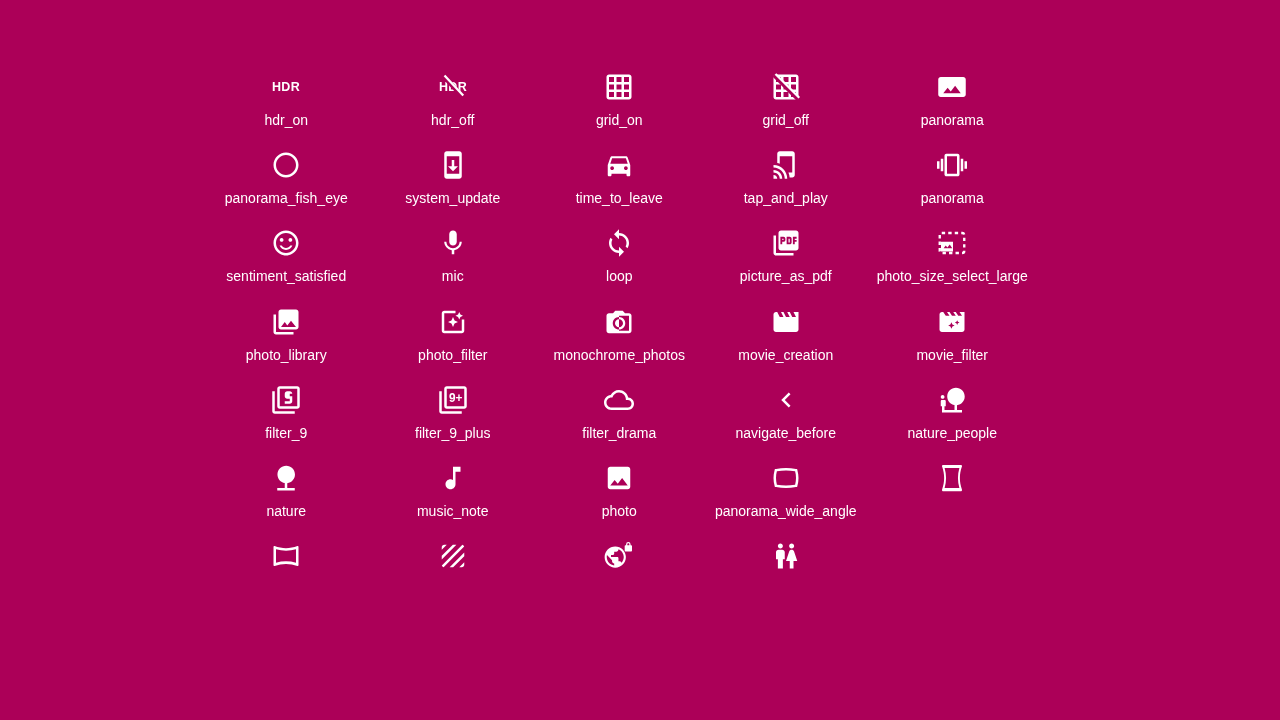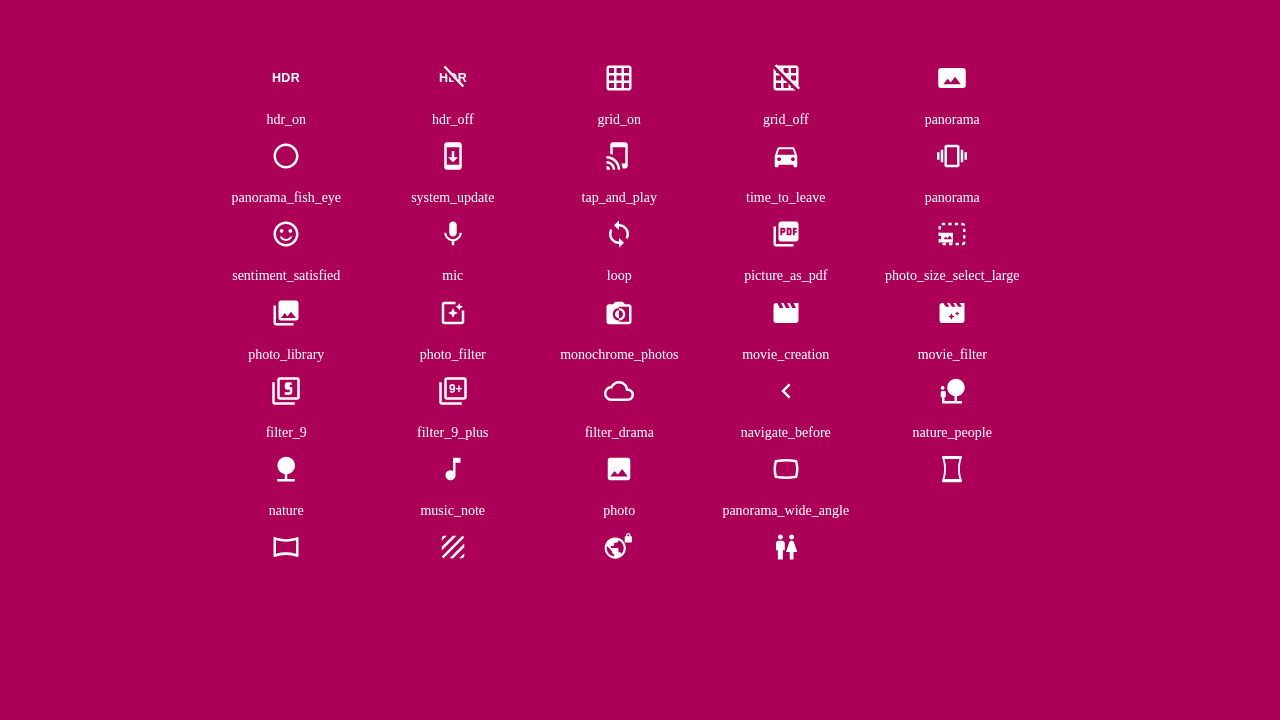--- a/index.html
+++ b/index.html
@@ -8,27 +8,26 @@
     background:#ac0058;
     font-family:"Liberation Sans",sans-serif;
   }
   .grid{
     position:absolute;left:203px;top:63px;
     display:grid;
     grid-template-columns:repeat(5,166.5px);
     grid-auto-rows:78.2px;
   }
   .cell{display:flex;flex-direction:column;align-items:center;}
-  .iconbox{height:48px;display:flex;justify-content:center;}
+  .iconbox{height:48px;display:flex;align-items:center;justify-content:center;}
   .iconbox svg{display:block;width:30px;height:30px;overflow:visible;}
   .iconbox svg path{fill:#ffffff;fill-rule:evenodd;}
   .label{
     color:#ffffff;font-size:14px;line-height:18px;white-space:nowrap;
     text-align:center;
-    font-family:Liberation Serif, serif;
   }
 </style>
 </head>
 <body>
 
 <div class="grid" id="icon-grid">
     <div class="cell">
       <div class="iconbox">
         <svg viewBox="0 0 24 24" aria-hidden="true">
           <text x="12" y="15.3" text-anchor="middle" font-size="10" font-weight="bold" letter-spacing="0.3" fill="#fff" font-family="Liberation Sans, sans-serif">HDR</text>
@@ -84,32 +83,32 @@
       <div class="iconbox">
         <svg viewBox="0 0 24 24" aria-hidden="true">
           <path d="M17 1.01L7 1c-1.1 0-2 .9-2 2v18c0 1.1.9 2 2 2h10c1.1 0 2-.9 2-2V3c0-1.1-.9-1.99-2-1.99zM17 19H7V5h10v14zm-4-6V8h-2v5H8l4 4 4-4h-3z"></path>
         </svg>
       </div>
       <div class="label">system_update</div>
     </div>
     <div class="cell">
       <div class="iconbox">
         <svg viewBox="0 0 24 24" aria-hidden="true">
+          <path d="M18.92 6.01C18.72 5.42 18.16 5 17.5 5h-11c-.66 0-1.21.42-1.42 1.01L3 12v8c0 .55.45 1 1 1h1c.55 0 1-.45 1-1v-1h12v1c0 .55.45 1 1 1h1c.55 0 1-.45 1-1v-8l-2.08-5.99zM6.5 16c-.83 0-1.5-.67-1.5-1.5S5.67 13 6.5 13s1.5.67 1.5 1.5S7.33 16 6.5 16zm11 0c-.83 0-1.5-.67-1.5-1.5s.67-1.5 1.5-1.5 1.5.67 1.5 1.5-.67 1.5-1.5 1.5zM5 11l1.5-4.5h11L19 11H5z"></path>
+        </svg>
+      </div>
+      <div class="label">time_to_leave</div>
+    </div>
+    <div class="cell">
+      <div class="iconbox">
+        <svg viewBox="0 0 24 24" aria-hidden="true">
           <path d="M2 16v2c2.76 0 5 2.24 5 5h2c0-3.87-3.13-7-7-7zm0 4v3h3c0-1.66-1.34-3-3-3zm0-8v2c4.97 0 9 4.03 9 9h2c0-6.08-4.93-11-11-11zM17 1.01L7 1c-1.1 0-2 .9-2 2v7.37c.69.16 1.36.37 2 .64V5h10v13h-3.03c.52 1.25.84 2.59.95 4H17c1.1 0 2-.9 2-2V3c0-1.1-.9-1.99-2-1.99z"></path>
         </svg>
       </div>
       <div class="label">tap_and_play</div>
-    </div>
-    <div class="cell">
-      <div class="iconbox">
-        <svg viewBox="0 0 24 24" aria-hidden="true">
-          <path d="M18.92 6.01C18.72 5.42 18.16 5 17.5 5h-11c-.66 0-1.21.42-1.42 1.01L3 12v8c0 .55.45 1 1 1h1c.55 0 1-.45 1-1v-1h12v1c0 .55.45 1 1 1h1c.55 0 1-.45 1-1v-8l-2.08-5.99zM6.5 16c-.83 0-1.5-.67-1.5-1.5S5.67 13 6.5 13s1.5.67 1.5 1.5S7.33 16 6.5 16zm11 0c-.83 0-1.5-.67-1.5-1.5s.67-1.5 1.5-1.5 1.5.67 1.5 1.5-.67 1.5-1.5 1.5zM5 11l1.5-4.5h11L19 11H5z"></path>
-        </svg>
-      </div>
-      <div class="label">time_to_leave</div>
     </div>
     <div class="cell">
       <div class="iconbox">
         <svg viewBox="0 0 24 24" aria-hidden="true">
           <path d="M0 15h2V9H0v6zm3 2h2V7H3v10zm19-8v6h2V9h-2zm-3 8h2V7h-2v10zM16.5 3h-9C6.67 3 6 3.67 6 4.5v15c0 .83.67 1.5 1.5 1.5h9c.83 0 1.5-.67 1.5-1.5v-15c0-.83-.67-1.5-1.5-1.5zM16 19H8V5h8v14z"></path>
         </svg>
       </div>
       <div class="label">panorama</div>
     </div>
     <div class="cell">

